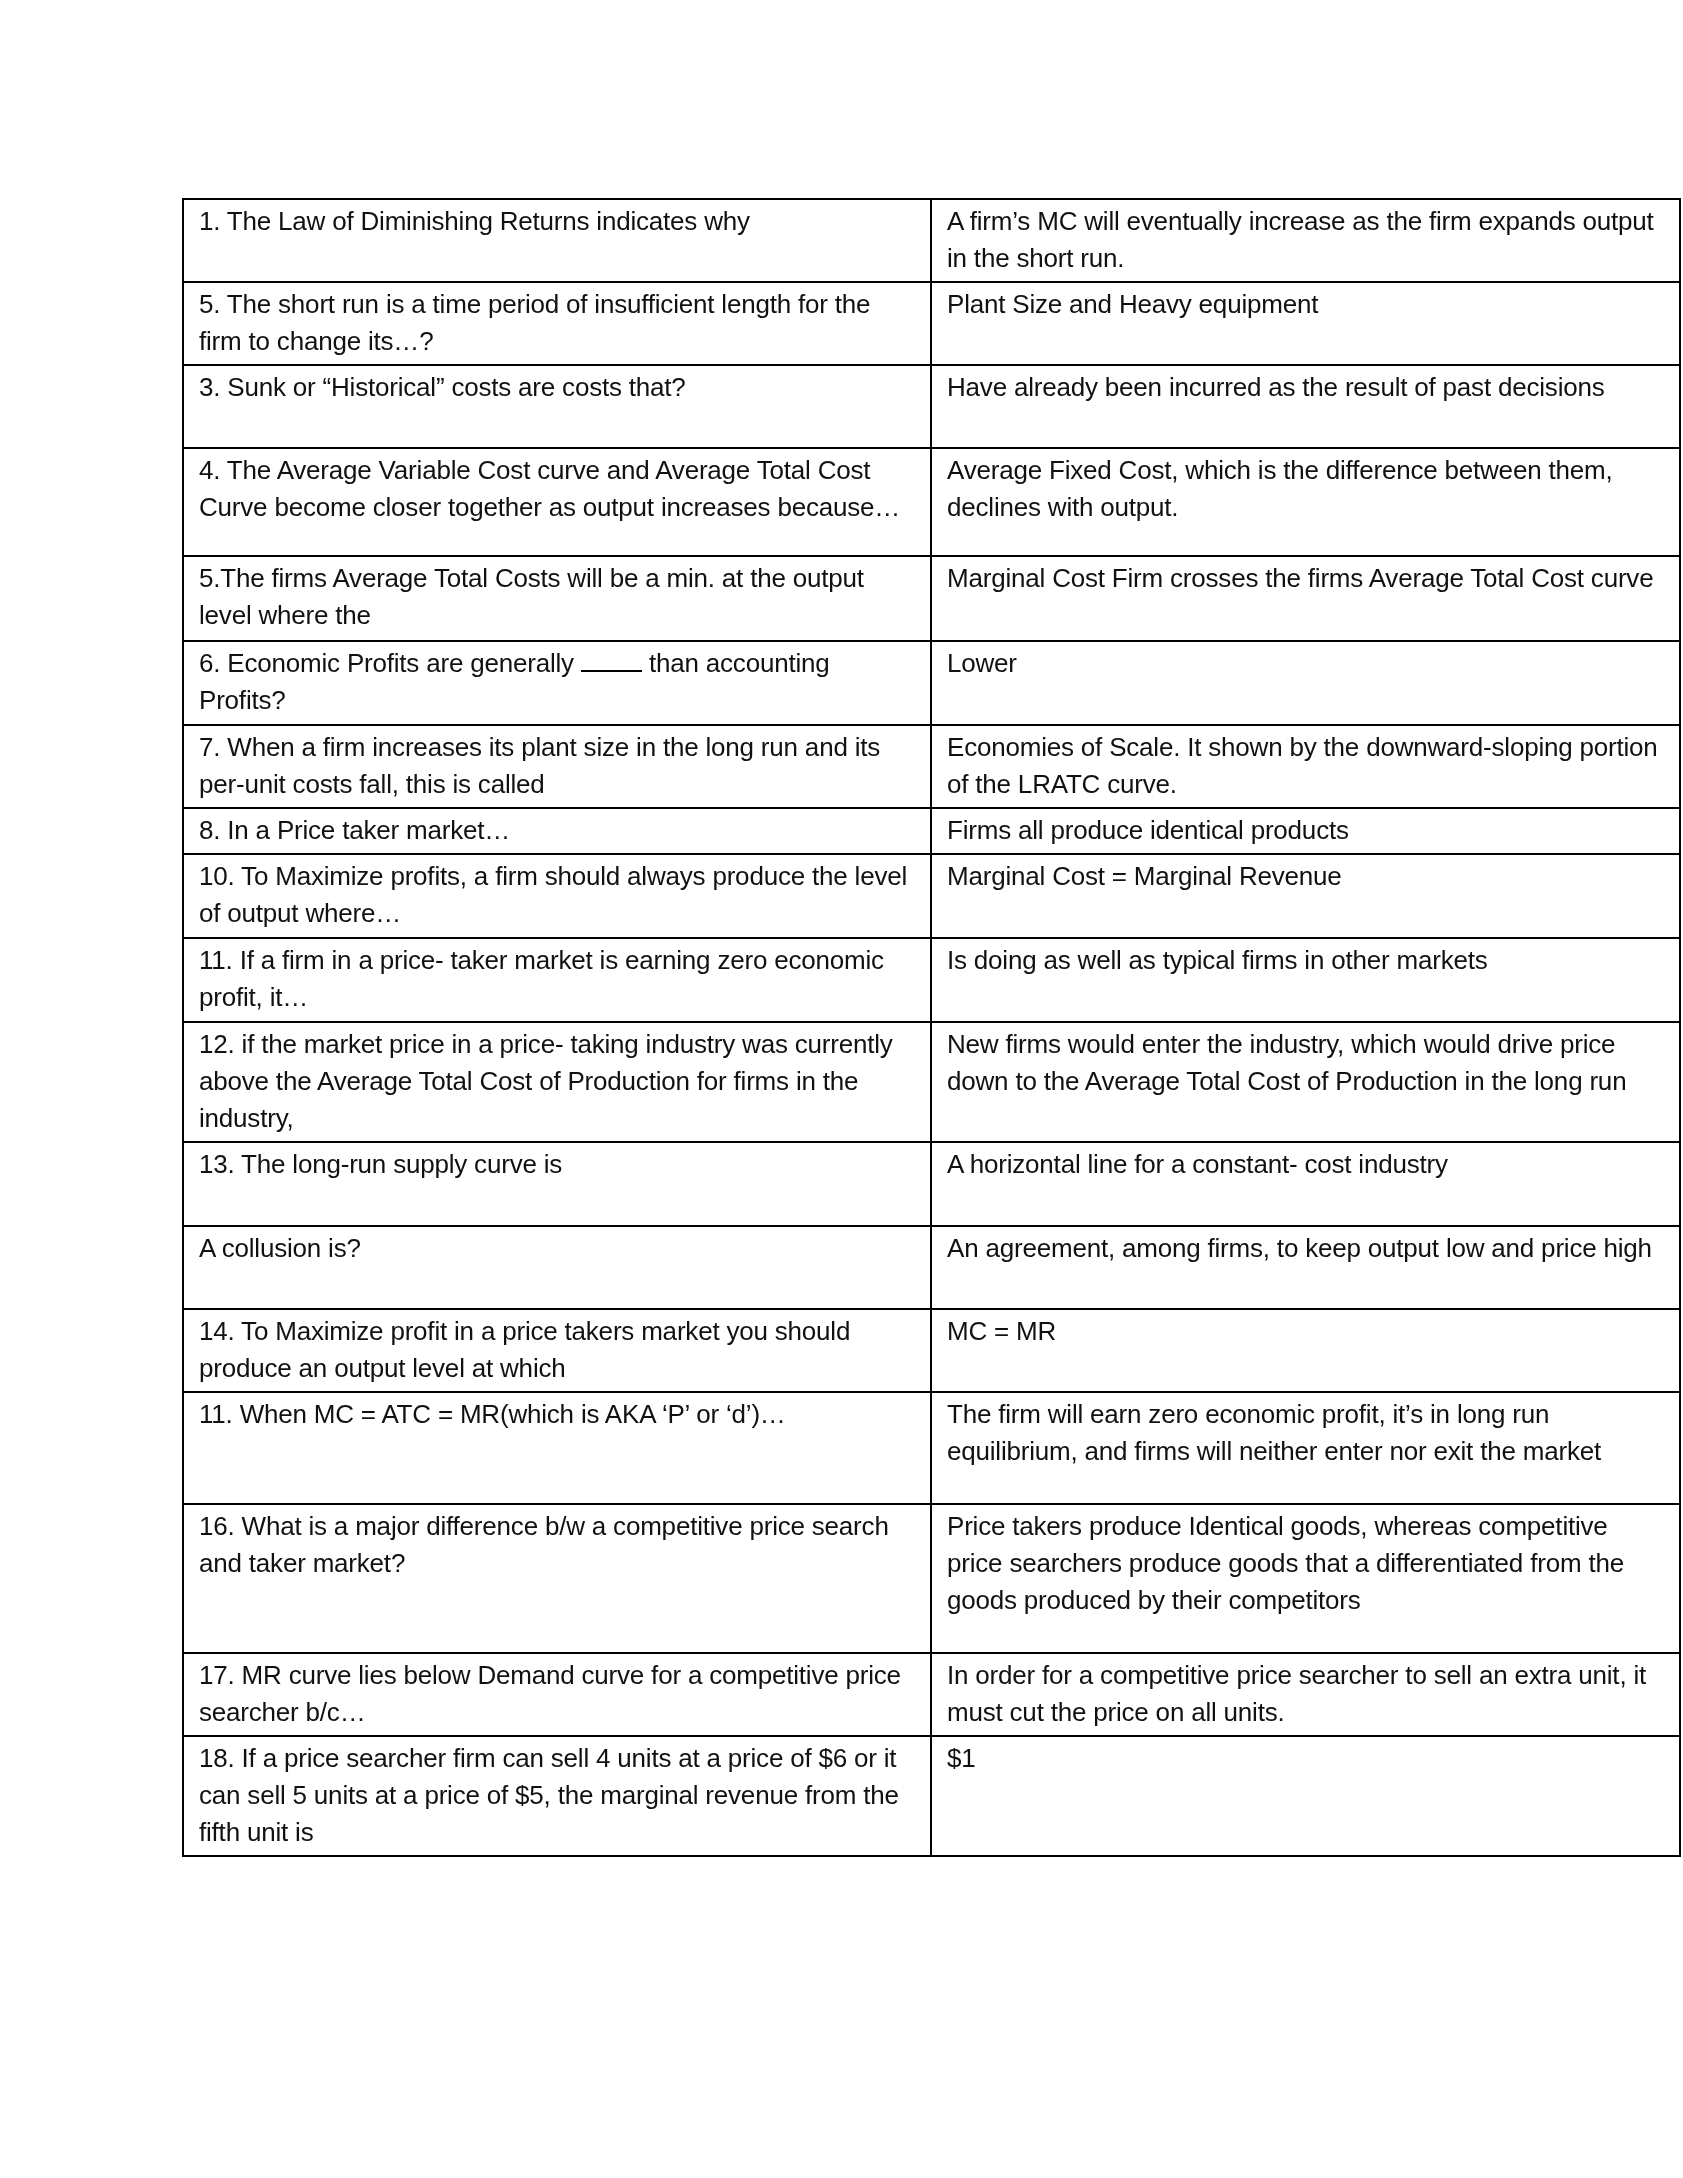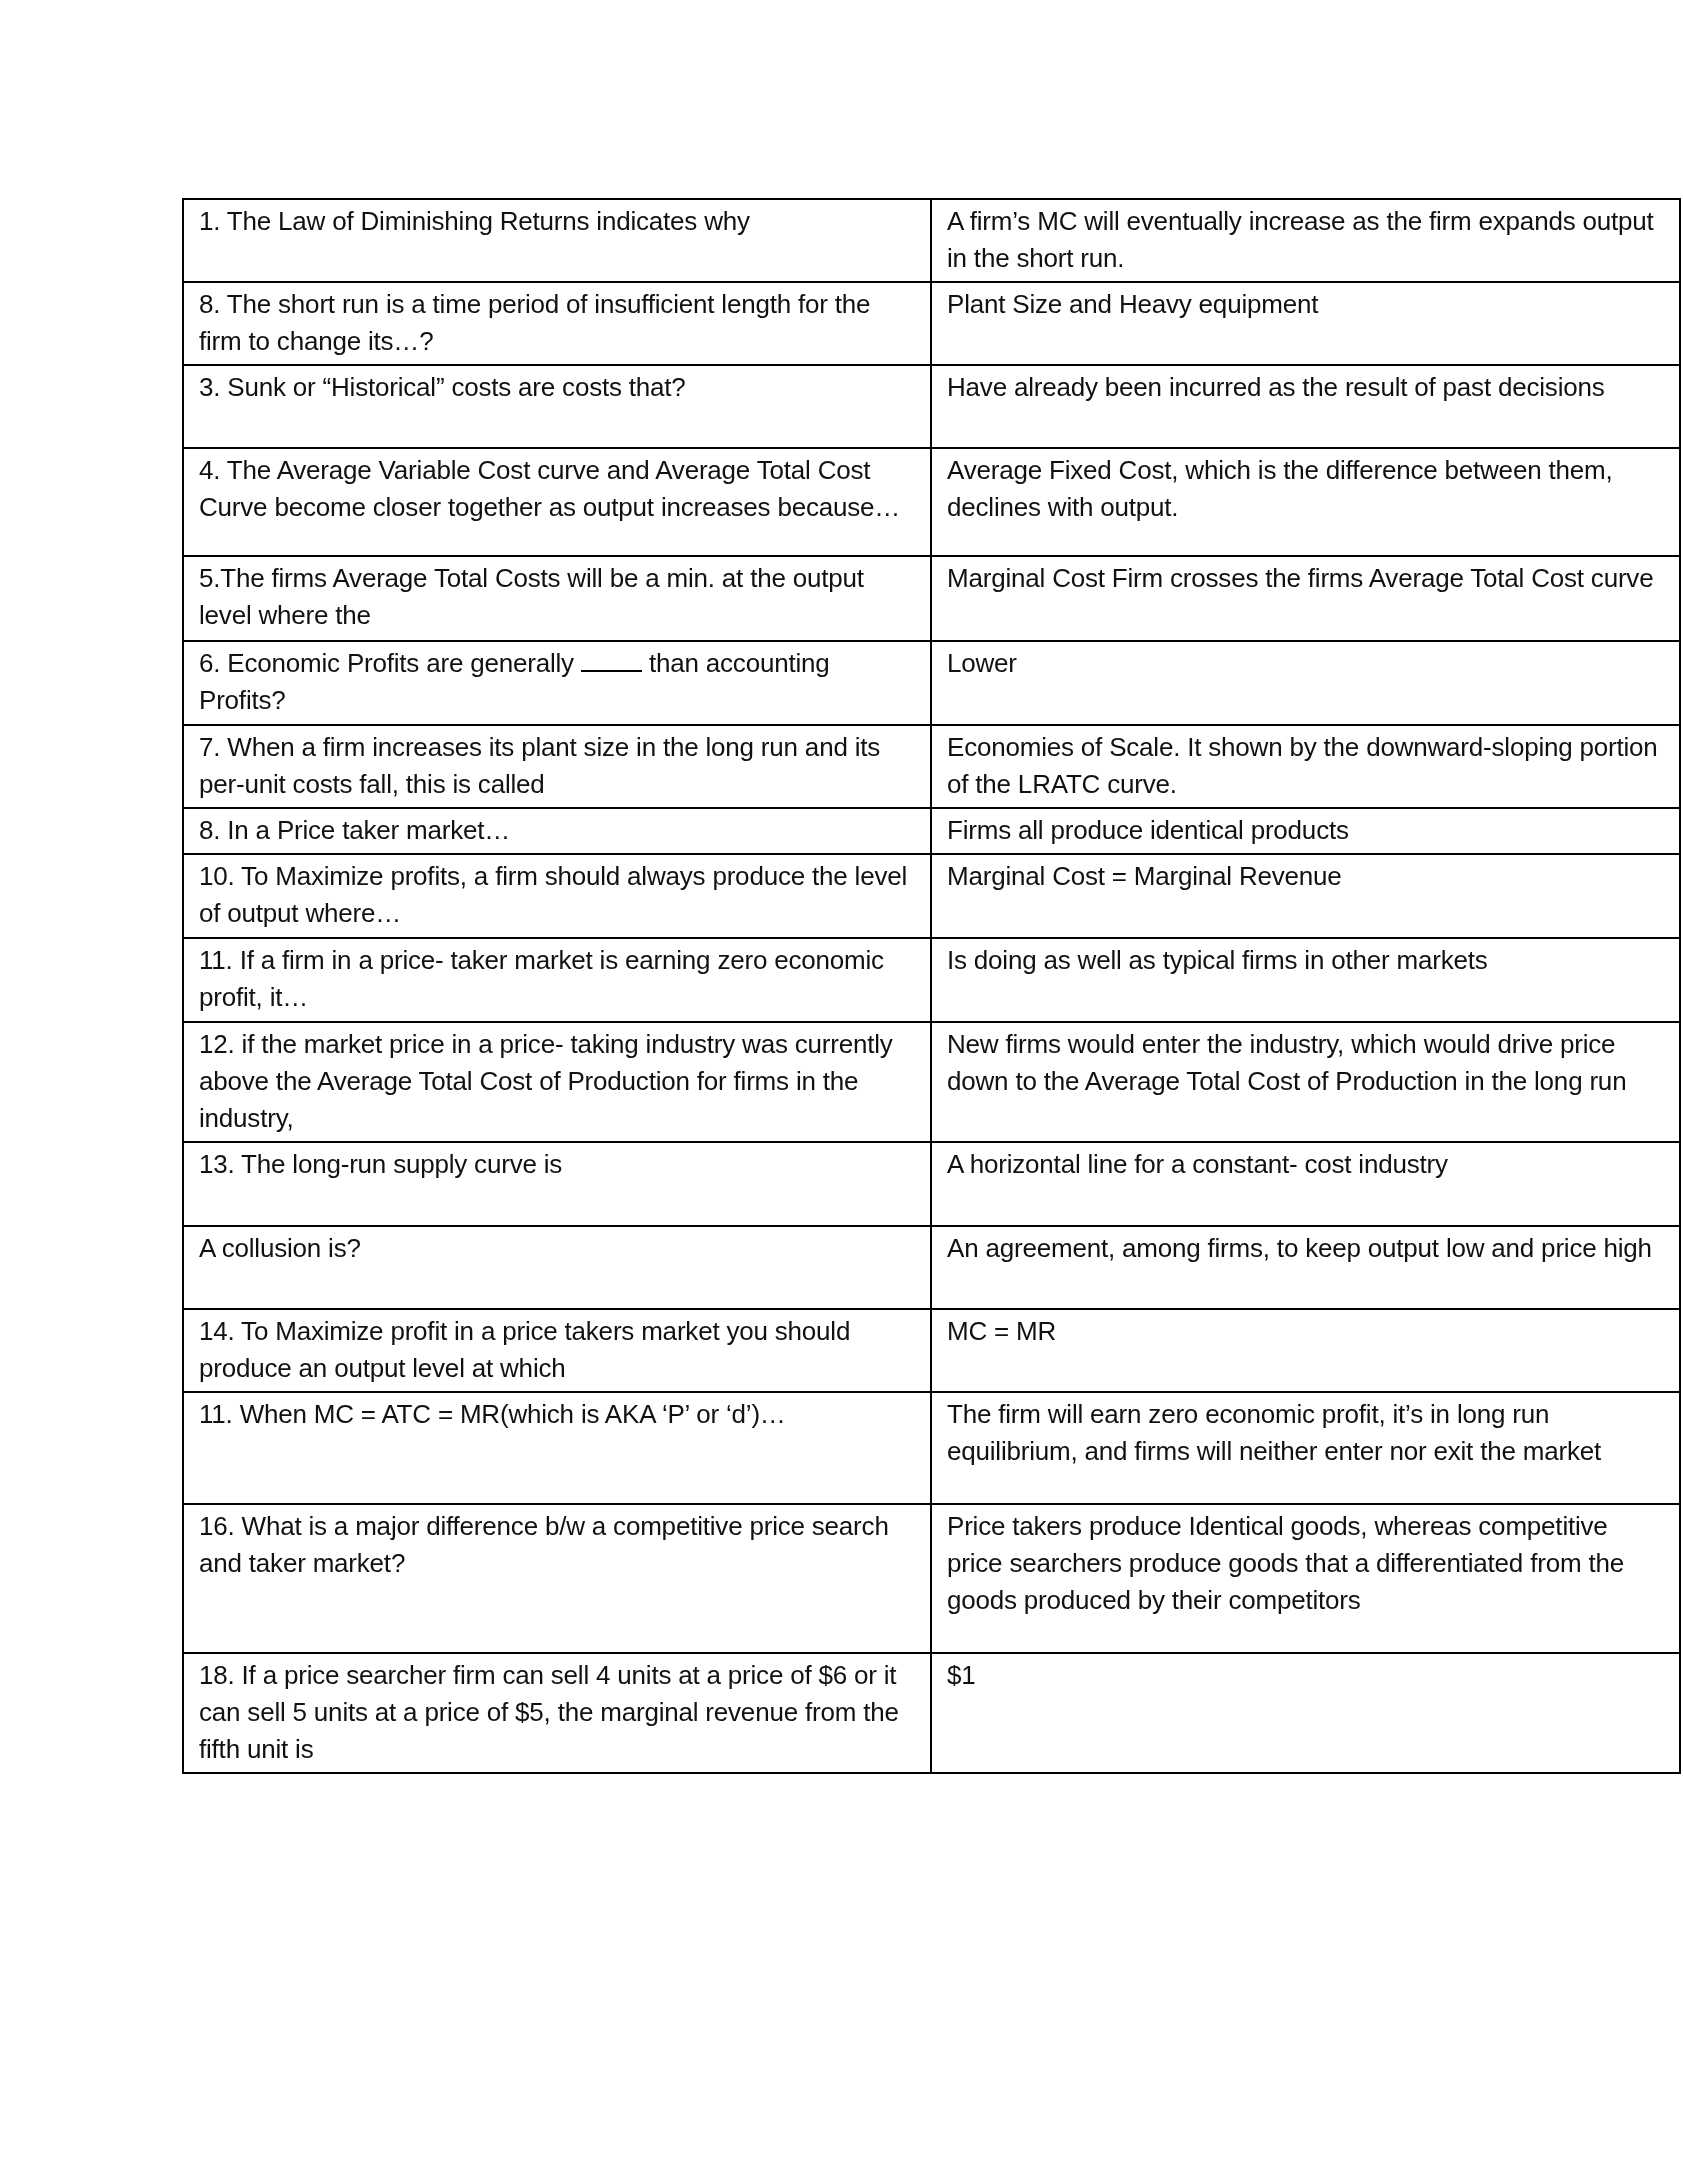--- a/index.html
+++ b/index.html
@@ -50,21 +50,21 @@
 <body>
 
 <div class="page">
   <table class="qa">
     <tbody>
       <tr style="height:82px">
         <td class="q">1. The Law of Diminishing Returns indicates why</td>
         <td class="a">A firm’s MC will eventually increase as the firm expands output in the short run.</td>
       </tr>
       <tr style="height:83px">
-        <td class="q">8. The short run is a time period of insufficient length for the firm to change its…?</td>
+        <td class="q">5. The short run is a time period of insufficient length for the firm to change its…?</td>
         <td class="a">Plant Size and Heavy equipment</td>
       </tr>
       <tr style="height:83px">
         <td class="q">3. Sunk or “Historical” costs are costs that?</td>
         <td class="a">Have already been incurred as the result of past decisions</td>
       </tr>
       <tr style="height:108px">
         <td class="q">4. The Average Variable Cost curve and Average Total Cost Curve become closer together as output increases because…</td>
         <td class="a">Average Fixed Cost, which is the difference between them, declines with output.</td>
       </tr>
@@ -109,20 +109,24 @@
         <td class="a">MC  = MR</td>
       </tr>
       <tr style="height:112px">
         <td class="q">11.  When MC = ATC = MR(which is AKA ‘P’ or ‘d’)…</td>
         <td class="a">The firm will earn zero economic profit, it’s in long run equilibrium, and firms will neither enter nor exit the market</td>
       </tr>
       <tr style="height:149px">
         <td class="q">16. What is a major difference b/w a competitive price search and taker market?</td>
         <td class="a">Price takers produce Identical goods, whereas competitive price searchers produce goods that a differentiated from the goods produced by their competitors</td>
       </tr>
+      <tr style="height:83px">
+        <td class="q">17. MR curve lies below Demand curve for a competitive price searcher b/c…</td>
+        <td class="a">In order for a competitive price searcher to sell an extra unit, it must cut the price on all units.</td>
+      </tr>
       <tr style="height:112px">
         <td class="q">18. If a price searcher firm can sell 4 units at a price of $6 or it can sell 5 units at a price of $5, the marginal revenue from the fifth unit is</td>
         <td class="a">$1</td>
       </tr>
     </tbody>
   </table>
 </div>
 
 
 </body></html>

